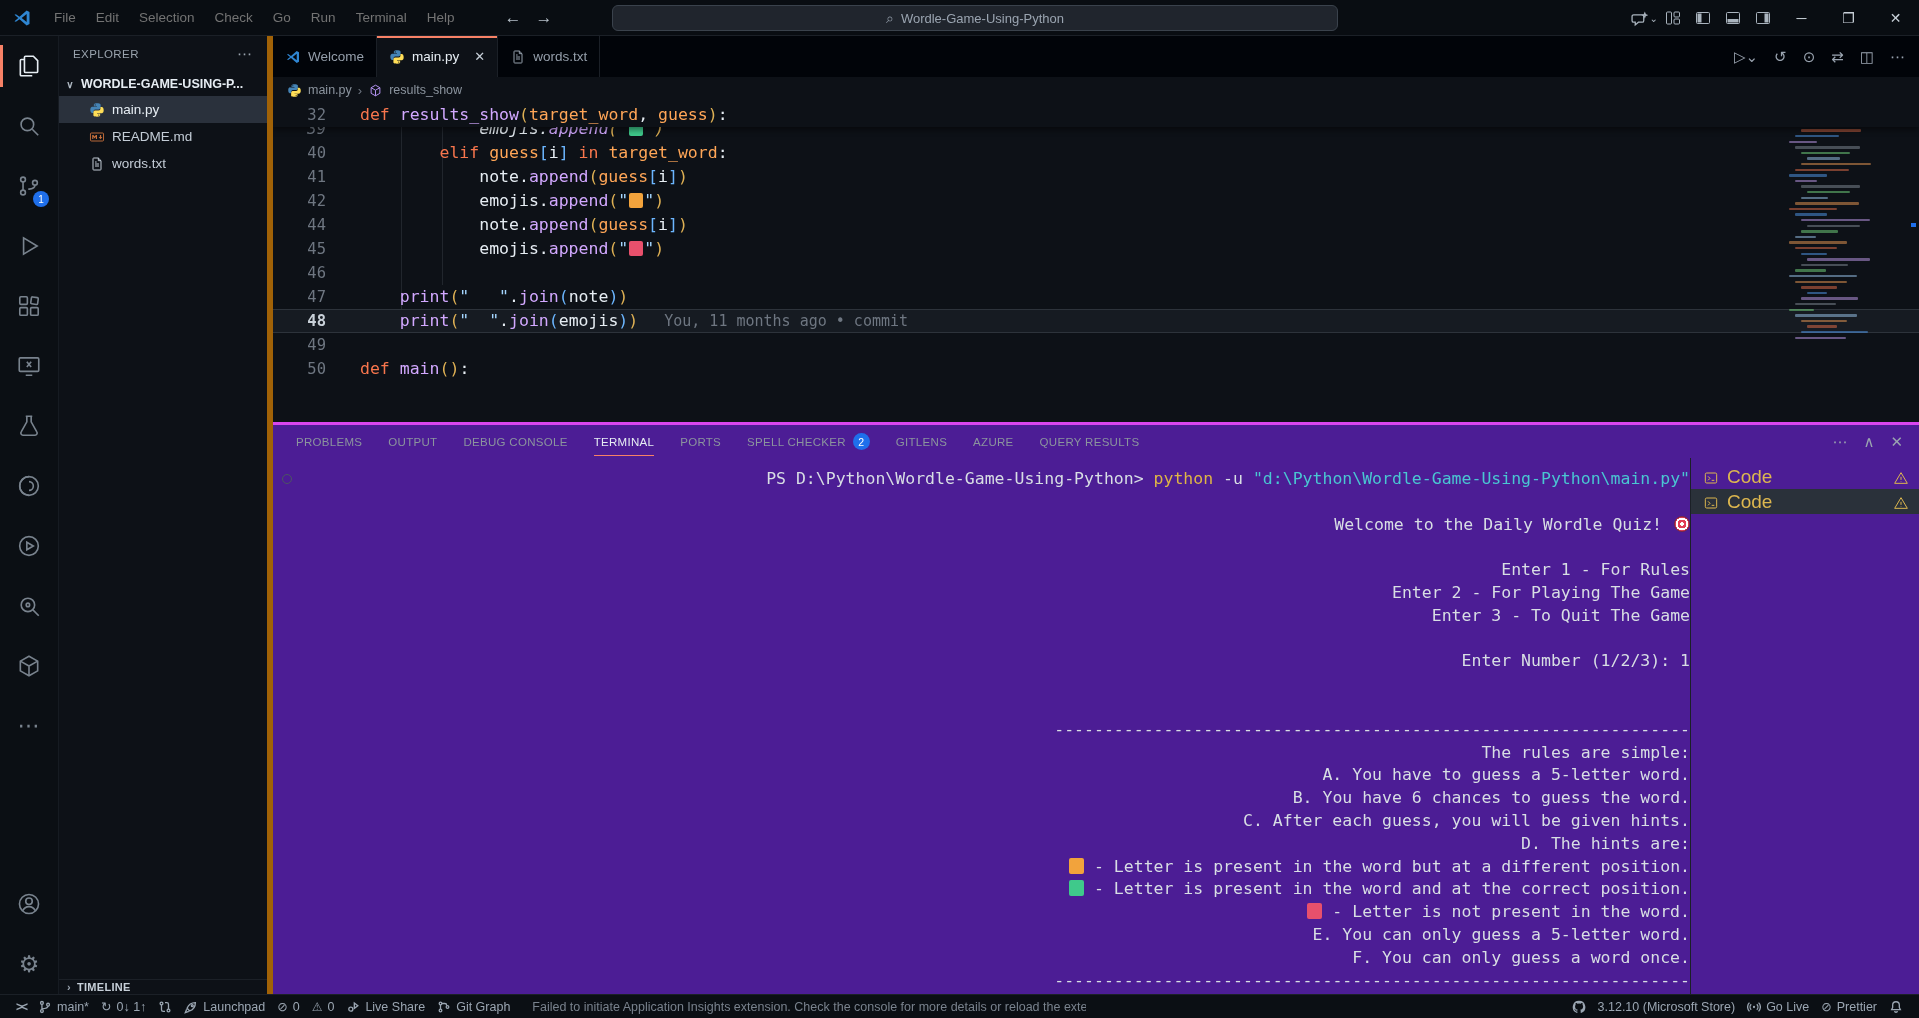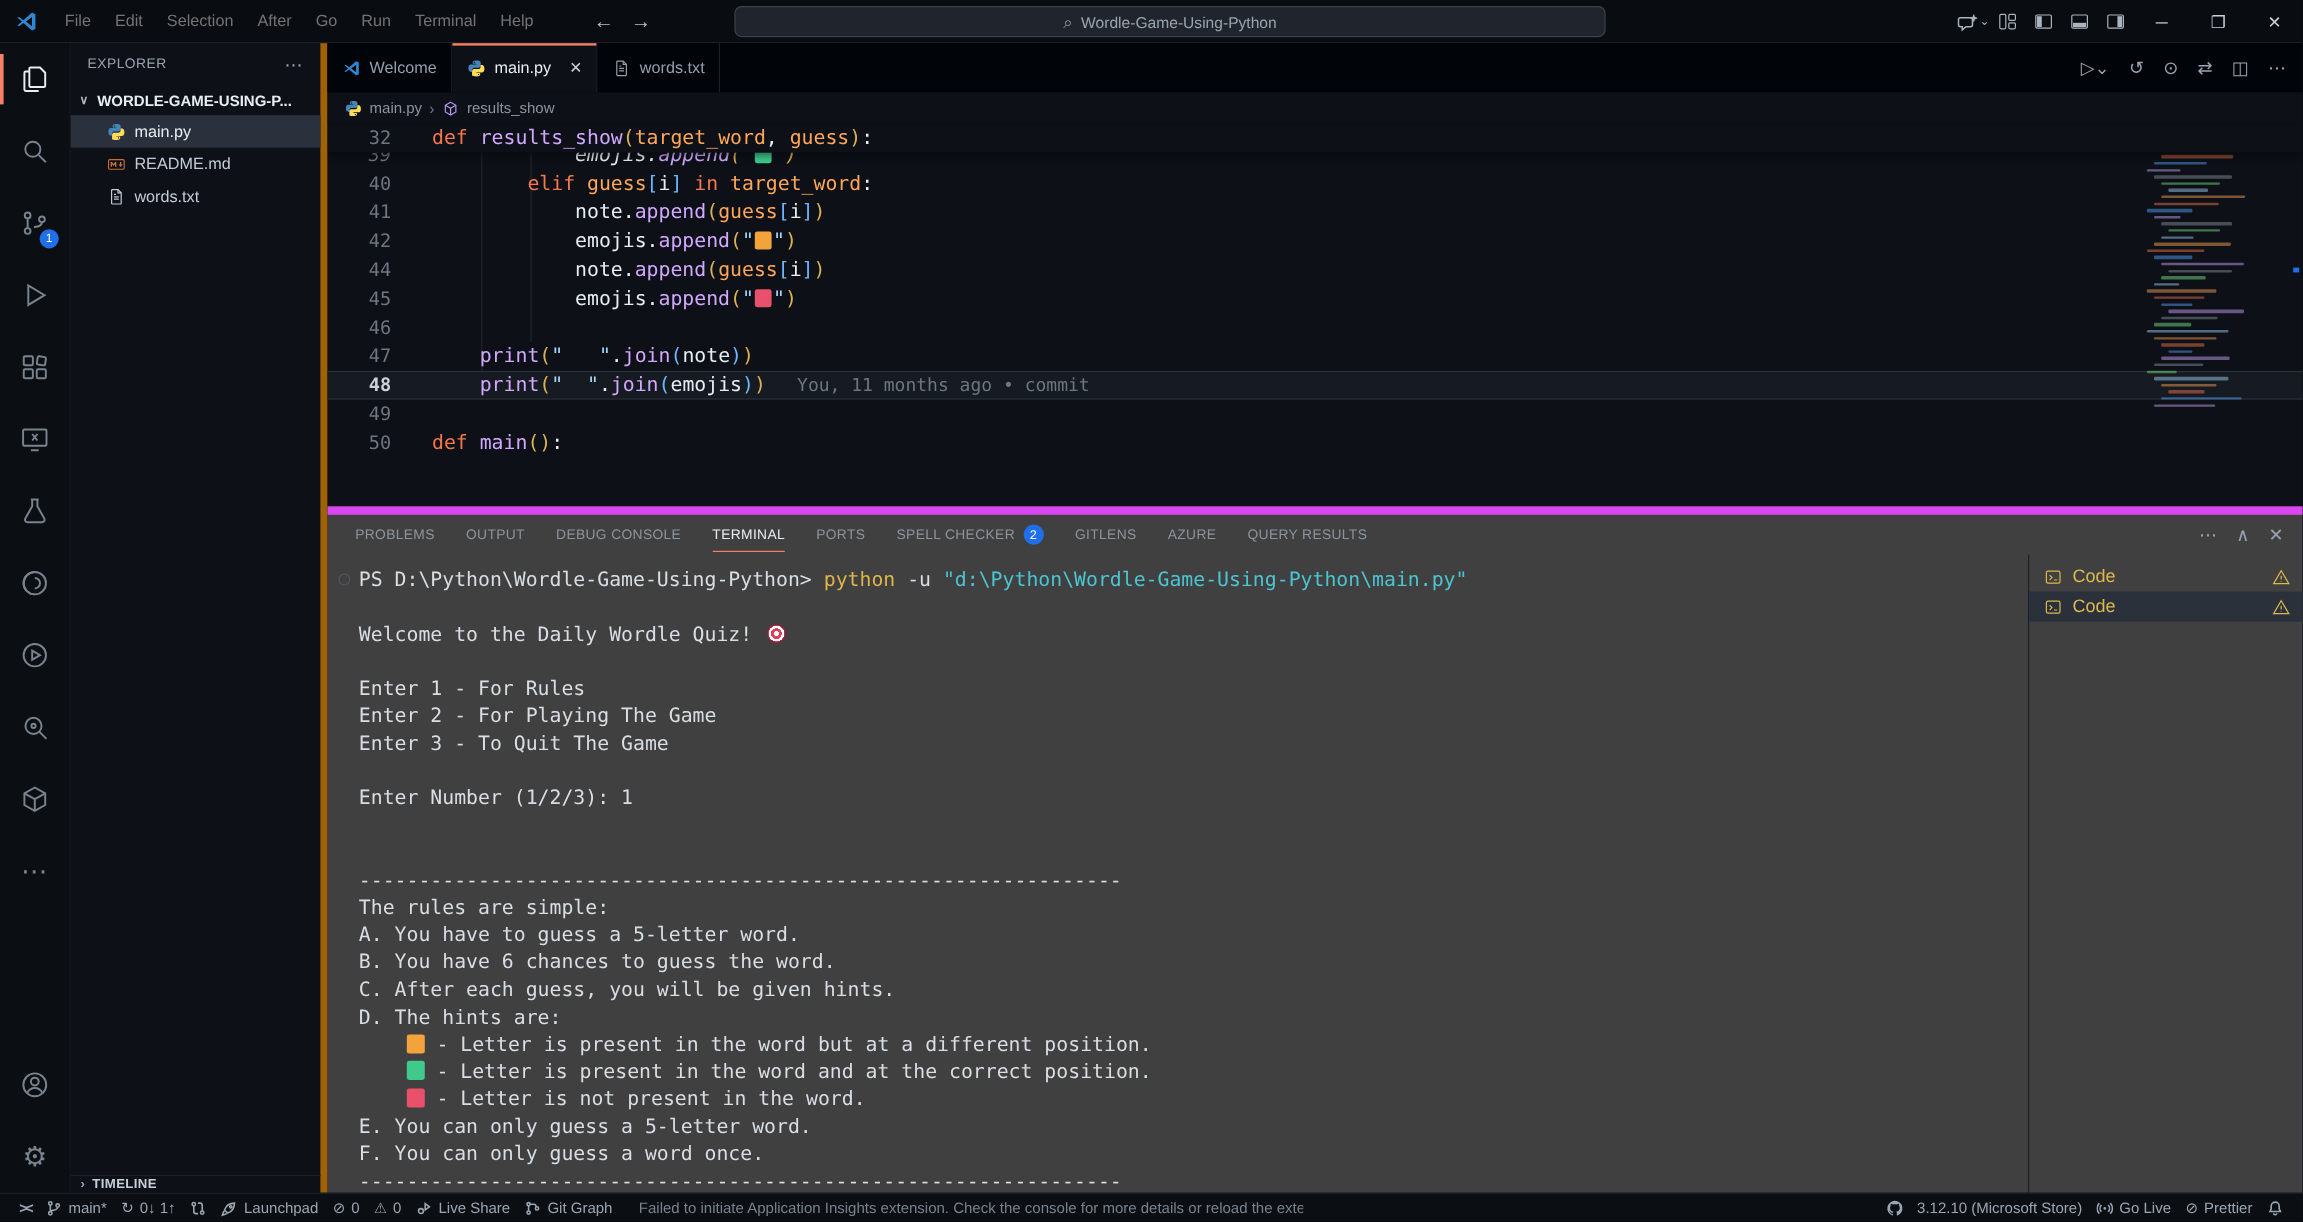--- a/index.html
+++ b/index.html
@@ -74,37 +74,37 @@
   .tk-k { color:#f8764d; } .tk-f { color:#d2a8ff; } .tk-p { color:#ffa657; }
   .tk-w { color:#e6edf3; } .tk-s { color:#a5d6ff; } .tk-g { color:#deb054; } .tk-b { color:#6cb6ff; }
   .sq { display:inline-block; width:14px; height:15px; border-radius:2px; vertical-align:-2px; margin:0 1px; }
   .sq-y { background:#f2a33c; } .sq-g { background:#3fc98b; } .sq-r { background:#e8506c; }
   .minimap { position:absolute; right:29px; top:0; width:103px; height:248px; opacity:.85; }
   .mm-line { position:absolute; height:2.4px; border-radius:1px; }
   .scroll-deco { position:absolute; right:3px; top:120px; width:5px; height:4px; background:#1f6feb; }
   .vscroll { position:absolute; right:0; top:0; width:14px; bottom:0; }
 
   
-  .panel { position:absolute; left:273px; top:422px; right:0; bottom:24px; background:#404040; border-top:7px solid #d946ef; }
+  .panel { position:absolute; left:273px; top:422px; right:0; bottom:24px; background:#4c1d95; border-top:3px solid #d946ef;text-align:right; }
   .panel-tabs { position:absolute; left:0; top:0; right:0; height:33px; display:flex; align-items:center; gap:0; padding-left:10px; }
   .ptab { position:relative; height:100%; display:flex; align-items:center; gap:7px; padding:0 13px; font-size:11.5px; letter-spacing:.3px; color:#8b949e; }
   .ptab.active { color:#e6edf3; }
   .ptab.active::after { content:""; position:absolute; left:13px; right:13px; bottom:2px; height:1.5px; background:#f78166; }
   .ptab-badge { min-width:17px; height:17px; border-radius:9px; background:#1f6feb; color:#fff; font-size:10.5px; display:flex; align-items:center; justify-content:center; padding:0 4px; }
   .panel-actions { margin-left:auto; display:flex; gap:16px; padding-right:16px; color:#9aa4b0; font-size:15px; }
   .panel-body { position:absolute; left:0; top:33px; right:0; bottom:0; display:flex; }
   .term { flex:1; position:relative; padding:10px 0 0 26px; font-family:"DejaVu Sans Mono", monospace; font-size:16.5px; color:#d8dee4; overflow:hidden; }
   .trow { height:22.8px; line-height:22.8px; white-space:pre; }
   .t-y { color:#dfb545; } .t-c { color:#4ac6d2; }
   .cmd-deco { position:absolute; left:9px; top:16px; width:10px; height:10px; border:1.6px solid #4b5561; border-radius:50%; }
   .dart { display:inline-block; width:16px; height:16px; border-radius:50%; vertical-align:-2px; margin-left:2px;
           background:radial-gradient(circle at 50% 50%, #ffffff 0 2px, #e23e57 2px 4.5px, #ffffff 4.5px 6.5px, #e23e57 6.5px); border:1px solid #7e2840; }
   .tsq { display:inline-block; width:15px; height:16px; border-radius:2px; vertical-align:-2px; }
   .termlist { width:229px; border-left:1px solid #1b2027; padding-top:6px; }
-  .tl-row { height:25px; display:flex; align-items:center; gap:8px; padding:0 10px 0 12px; font-size:15px; color:#ddb74f; }
+  .tl-row { height:25px; display:flex; align-items:center; gap:8px; padding:0 10px 0 12px; font-size:19px; color:#ddb74f; }
   .tl-row.selected { background:#2a313a; }
   .tl-row svg { width:16px; height:16px; flex:none; }
   .tl-spacer { flex:1; }
 
   
   .statusbar { position:absolute; left:0; right:0; bottom:0; height:24px; background:#0b0f14; border-top:1px solid #1b2027; display:flex; align-items:center; padding:0 10px; font-size:12.5px; color:#9ba6b2; }
   .sb-item { display:flex; align-items:center; gap:5px; padding:0 6px; height:100%; white-space:nowrap; }
   .sb-item svg { width:14px; height:14px; }
   .sb-msg { color:#79828d; margin-left:10px; padding:0 6px; white-space:nowrap; overflow:hidden; max-width:560px; }
   .sb-right { margin-left:auto; display:flex; align-items:center; }
@@ -118,21 +118,21 @@
   <div class="titlebar">
     <span class="tb-logo">
       <svg viewBox="0 0 24 24">
           <path fill="#2f86d2" d="M17.6 3 9 10.6 4.7 7.4 3 8.2l4.6 3.8L3 15.8l1.7.8L9 13.4l8.6 7.6 3.4-1.7V4.7L17.6 3zm0 4.3v9.4L11.6 12l6-4.7z"></path>
         </svg>
     </span>
     <nav class="menus" id="menus">
         <span class="menu-item">File</span>
         <span class="menu-item">Edit</span>
         <span class="menu-item">Selection</span>
-        <span class="menu-item">After</span>
+        <span class="menu-item">Check</span>
         <span class="menu-item">Go</span>
         <span class="menu-item">Run</span>
         <span class="menu-item">Terminal</span>
         <span class="menu-item">Help</span>
       </nav>
     <div class="nav-arrows">
       <span>←</span>
       <span>→</span>
     </div>
     <div class="searchbox">

